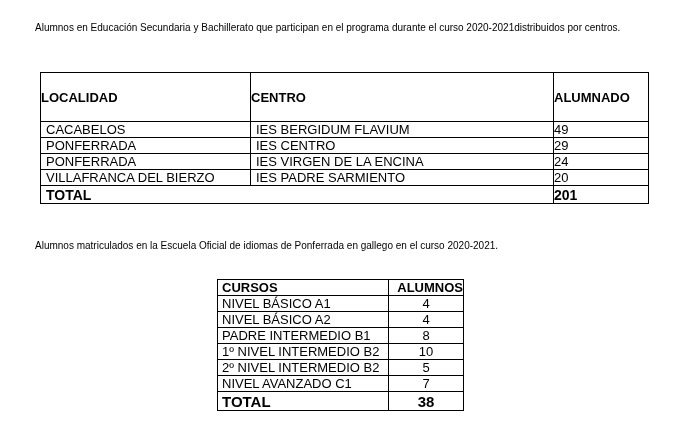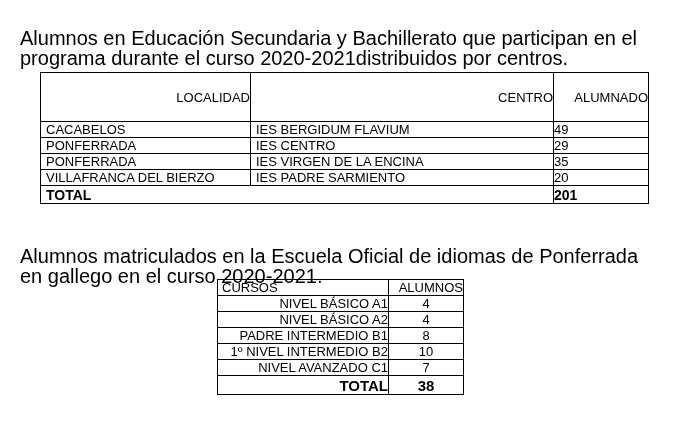--- a/index.html
+++ b/index.html
@@ -10,23 +10,23 @@
     width: 682px;
     height: 432px;
     background: #ffffff;
     color: #000000;
     font-family: "Liberation Sans", sans-serif;
     position: relative;
     overflow: hidden;
   }
   .para {
     position: absolute;
-    left: 20px;
+    left: 35px;
     width: 630px;
-    font-size: 20px;
+    font-size: 10px;
     line-height: 20px;
   }
   #paragraph-1 { top: 8px; }
   #paragraph-2 { top: 226px; }
 
   table {
     border-collapse: collapse;
     table-layout: fixed;
     position: absolute;
   }
@@ -40,22 +40,22 @@
   }
 
   
   #centers-table {
     left: 40px;
     top: 72px;
     width: 608px;
   }
   #centers-table th {
     height: 48px;
-    font-weight: normal;
-    text-align: right;
+    font-weight: bold;
+    text-align: left;
   }
   #centers-table td {
     height: 14px;
     margin-left: 32px;
   }
   #centers-table td.txt {
     text-align: left;
     padding-left: 5px;
   }
   #centers-table td.num {
@@ -67,34 +67,34 @@
   }
 
   
   #courses-table {
     left: 217px;
     top: 279px;
     width: 246px;
   }
   #courses-table th {
     height: 15px;
-    font-weight: normal;
+    font-weight: bold;
   }
   #courses-table th.txt {
     text-align: left;
     padding-left: 4px;
   }
   #courses-table th.num {
     text-align: right;
   }
   #courses-table td {
     height: 14px;
   }
   #courses-table td.txt {
-    text-align: right;
+    text-align: left;
     padding-left: 4px;
   }
   #courses-table td.num {
     text-align: center;
   }
   #courses-table tr.total-row td {
     height: 18px;
     font-weight: bold;
     font-size: 15px;
   }
@@ -124,21 +124,21 @@
       <td class="num">49</td>
     </tr>
     <tr>
       <td class="txt">PONFERRADA</td>
       <td class="txt">IES CENTRO</td>
       <td class="num">29</td>
     </tr>
     <tr>
       <td class="txt">PONFERRADA</td>
       <td class="txt">IES VIRGEN DE LA ENCINA</td>
-      <td class="num">35</td>
+      <td class="num">24</td>
     </tr>
     <tr>
       <td class="txt">VILLAFRANCA DEL BIERZO</td>
       <td class="txt">IES PADRE SARMIENTO</td>
       <td class="num">20</td>
     </tr>
     <tr class="total-row">
       <td class="txt" colspan="2">TOTAL</td>
       <td class="num">201</td>
     </tr>
@@ -169,20 +169,24 @@
     </tr>
     <tr>
       <td class="txt">PADRE INTERMEDIO B1</td>
       <td class="num">8</td>
     </tr>
     <tr>
       <td class="txt">1º NIVEL INTERMEDIO B2</td>
       <td class="num">10</td>
     </tr>
     <tr>
+      <td class="txt">2º NIVEL INTERMEDIO B2</td>
+      <td class="num">5</td>
+    </tr>
+    <tr>
       <td class="txt">NIVEL AVANZADO C1</td>
       <td class="num">7</td>
     </tr>
     <tr class="total-row">
       <td class="txt">TOTAL</td>
       <td class="num">38</td>
     </tr>
   </tbody>
 </table>
 

